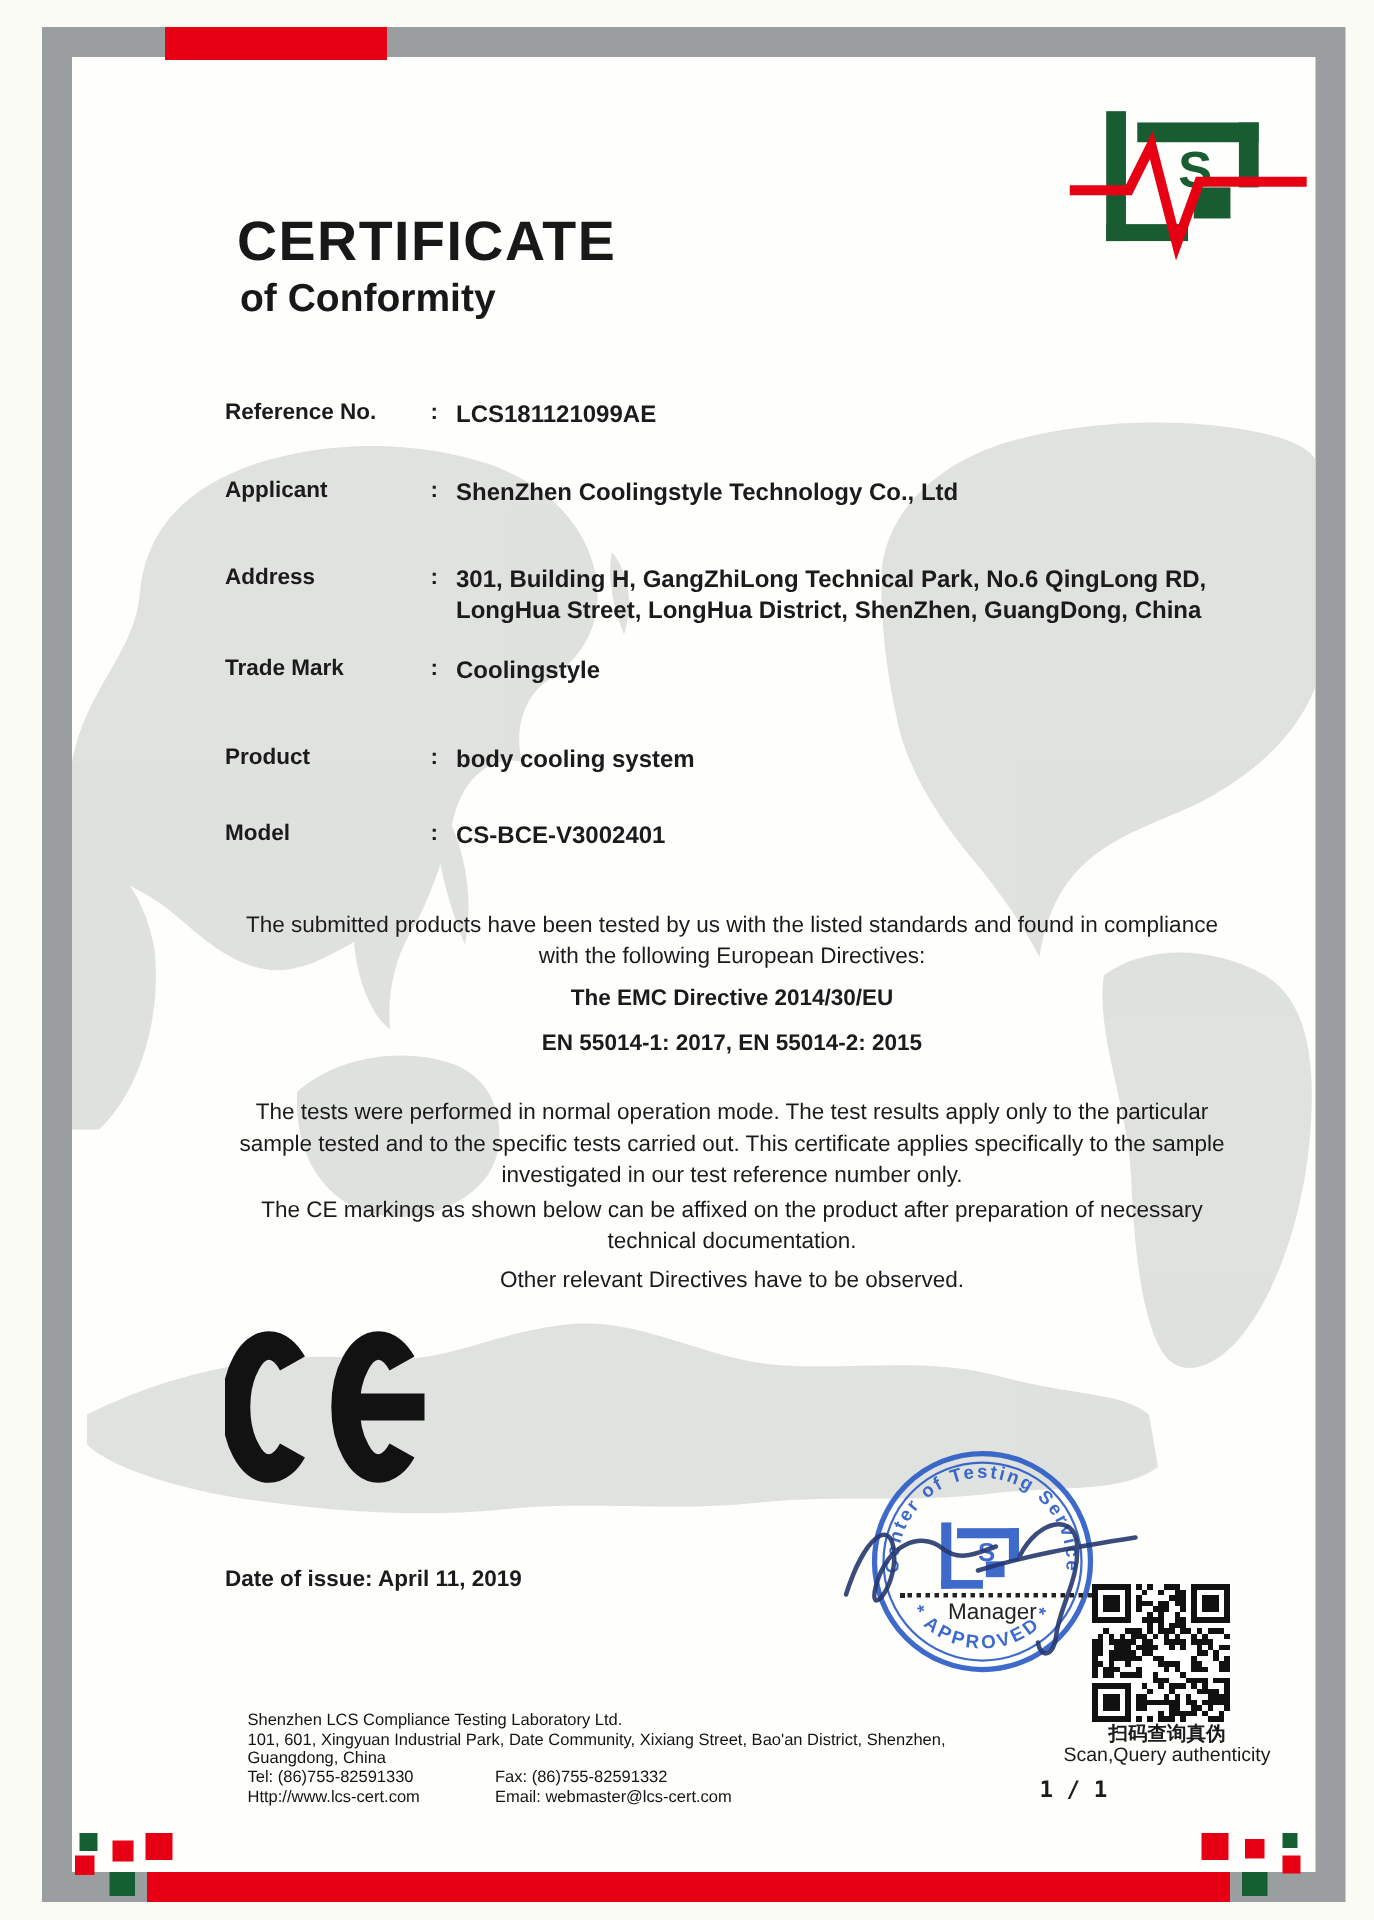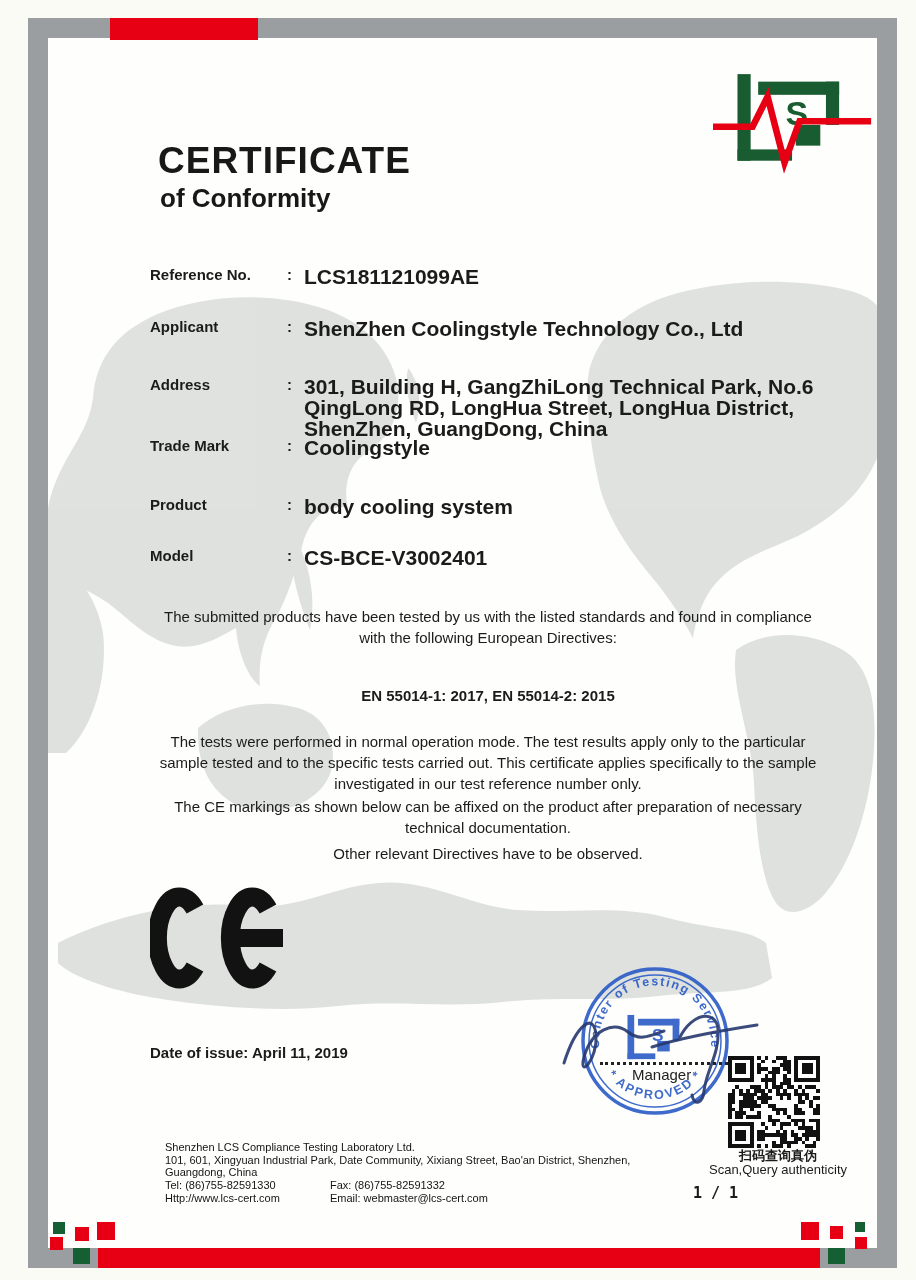--- a/index.html
+++ b/index.html
@@ -14,21 +14,21 @@
   .sq{position:absolute;z-index:5;}
   .sq.red{background:#e70013;} .sq.green{background:#156033;}
   
   .map{position:absolute;left:48px;top:38px;z-index:1;}
   
   .content{position:absolute;left:0;top:0;width:916px;height:1280px;z-index:3;}
   .title{position:absolute;left:158px;top:140px;font-size:37px;font-weight:700;letter-spacing:1px;color:#181818;}
   .subtitle{position:absolute;left:160px;top:183px;font-size:26px;font-weight:700;color:#181818;}
   .flabel{position:absolute;left:150px;font-size:15px;font-weight:700;}
   .fcolon{position:absolute;left:287px;font-size:15px;font-weight:700;}
-  .fvalue{position:absolute;left:304px;width:525px;font-size:21px;font-weight:700;line-height:21px;}
+  .fvalue{position:absolute;left:304px;width:525px;font-size:16px;font-weight:700;line-height:21px;}
   .para{position:absolute;left:150px;width:676px;font-size:15px;line-height:21px;color:#1b1b1b;text-align:center;}
   .para.b{font-weight:700;}
   .datep{position:absolute;left:150px;top:1044px;font-size:15px;font-weight:700;}
   .manager-line{position:absolute;left:600px;top:1062px;width:146px;border-top:3px dotted #222;z-index:6;}
   .manager{position:absolute;left:632px;top:1066px;font-size:15px;color:#222;z-index:6;}
   .qr{position:absolute;left:728px;top:1056px;width:92px;height:92px;z-index:7;background:#fff;}
   .qr-cap{position:absolute;left:690px;width:176px;text-align:center;z-index:7;}
   .qr-cap.zh{top:1147px;font-size:13px;font-weight:700;}
   .qr-cap.en{top:1162px;font-size:13px;}
   .foot{position:absolute;font-size:11px;line-height:13px;color:#141414;text-align:right;}
@@ -110,20 +110,21 @@
 
     <div class="flabel" style="top:496px">Product</div>
     <div class="fcolon" style="top:496px">:</div>
     <div class="fvalue" style="top:496px">body cooling system</div>
 
     <div class="flabel" style="top:547px">Model</div>
     <div class="fcolon" style="top:547px">:</div>
     <div class="fvalue" style="top:547px">CS-BCE-V3002401</div>
 
     <div class="para" style="top:606px">The submitted products have been tested by us with the listed standards and found in compliance with the following European Directives:</div>
+    <div class="para b" style="top:655px">The EMC Directive 2014/30/EU</div>
     <div class="para b" style="top:685px">EN 55014-1: 2017, EN 55014-2: 2015</div>
     <div class="para" style="top:731px">The tests were performed in normal operation mode. The test results apply only to the particular sample tested and to the specific tests carried out. This certificate applies specifically to the sample investigated in our test reference number only.</div>
     <div class="para" style="top:843px">Other relevant Directives have to be observed.</div>
     <div class="para" style="top:796px">The CE markings as shown below can be affixed on the product after preparation of necessary technical documentation.</div>
 
     <div class="ce-wrap">
       <span class="sr">CE</span>
       <svg width="145" height="104" viewBox="0 0 145 102">
         <g fill="none" stroke="#121212" stroke-width="19">
           <path d="M45,22 A22,41 0 1 0 45,80"></path>

